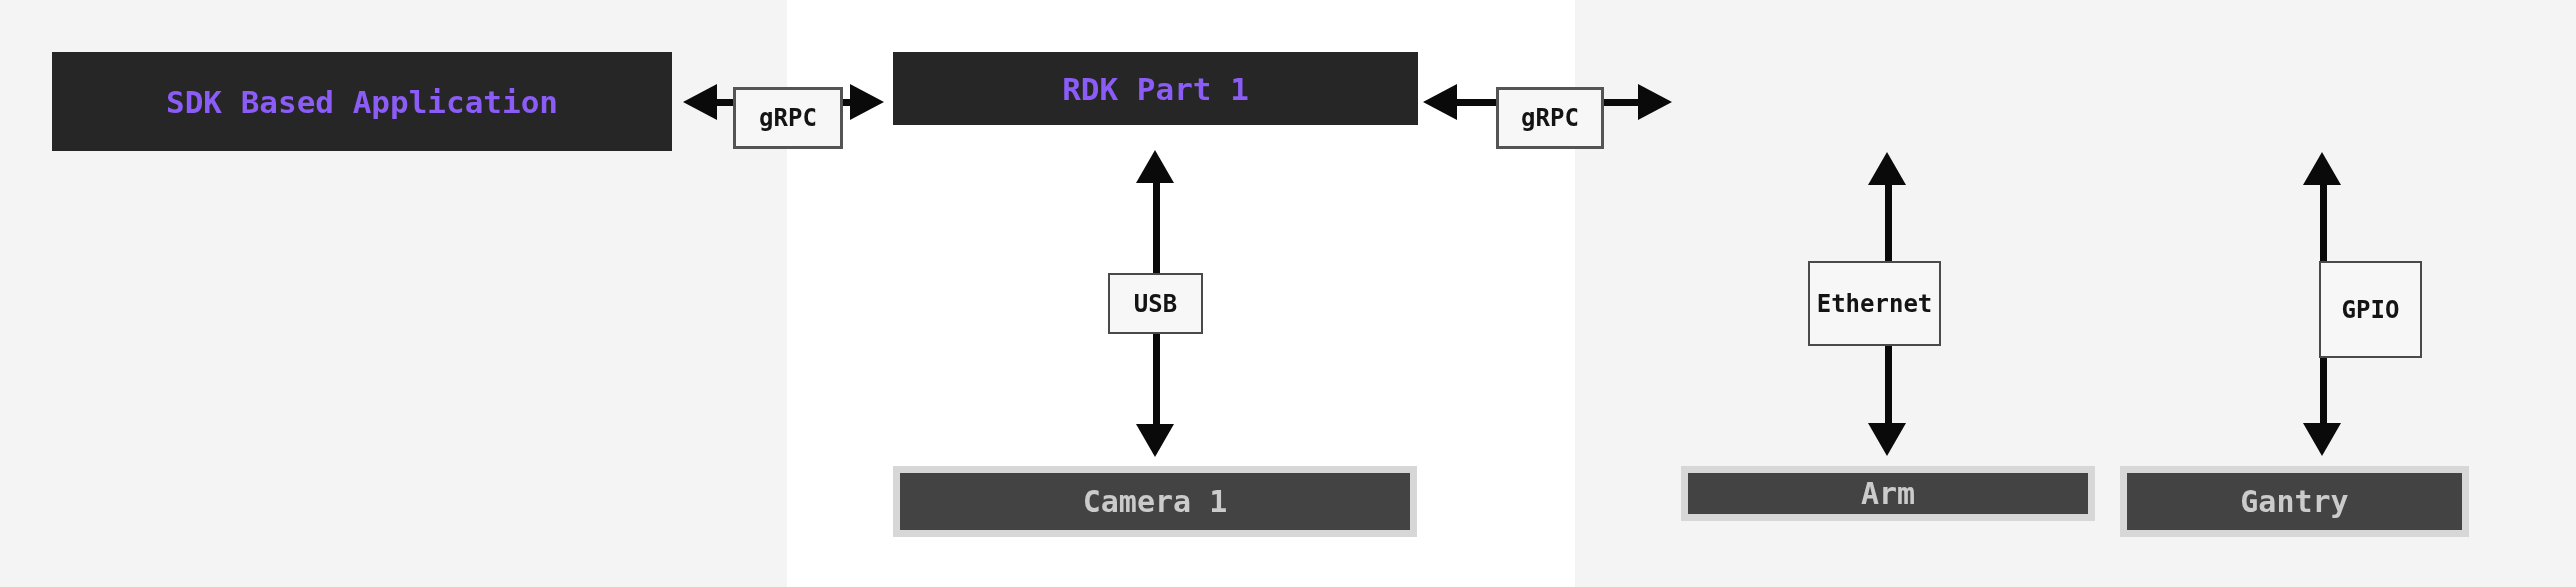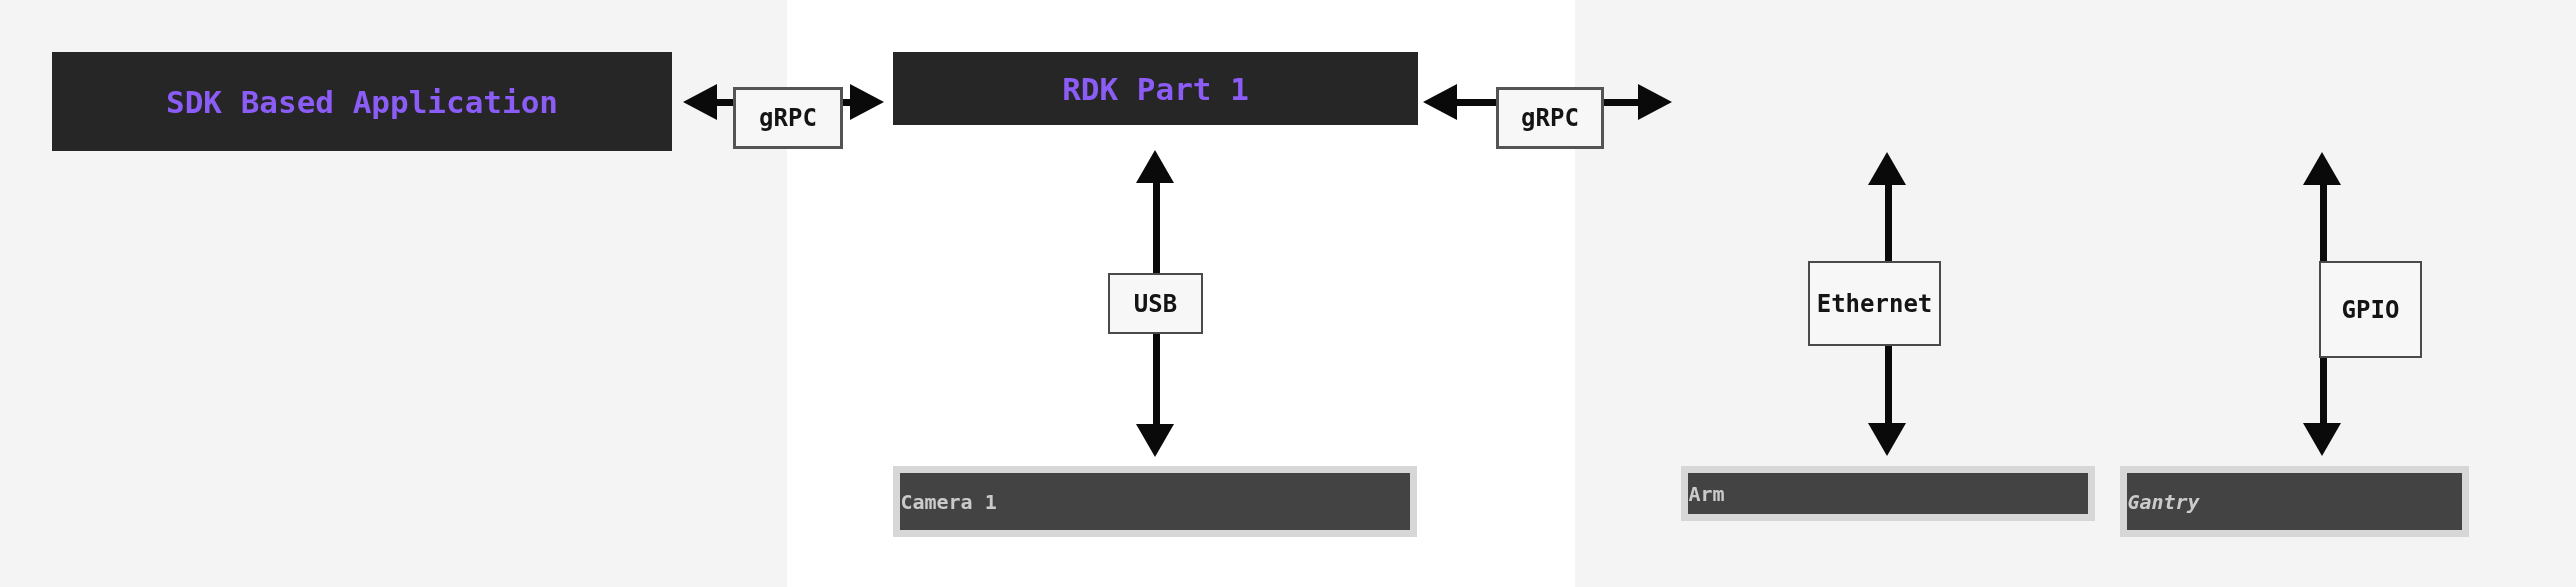--- a/index.html
+++ b/index.html
@@ -43,21 +43,22 @@
     padding: 7.4px;
     box-sizing: border-box;
     display: flex;
   }
   .node-framed-inner {
     flex: 1;
     background: #434343;
     color: #cbcbcb;
     display: flex;
     align-items: center;
-    font-size: 20px;
+    justify-content: center;
+    font-size: 30px;
     font-weight: bold;
   }
 
   
   .edge-label {
     position: absolute;
     background: #f7f7f7;
     border: 2.5px solid #4a4a4a;
     color: #141414;
     display: flex;
@@ -150,20 +151,20 @@
   <div class="node-framed" style="left:893px; top:466px; width:524px; height:71px;">
     <div class="node-framed-inner">
       <span>Camera 1</span>
     </div>
   </div>
   <div class="node-framed" style="left:1681px; top:466px; width:414px; height:55px;">
     <div class="node-framed-inner">
       <span>Arm</span>
     </div>
   </div>
-  <div class="node-framed" style="left:2120px; top:466px; width:349px; height:71px;font-style:italic;">
+  <div class="node-framed" style="left:2120px; top:466px; width:349px; height:71px;">
     <div class="node-framed-inner">
       <span>Gantry</span>
     </div>
   </div>
 
 </div>
 
 
 </body></html>

